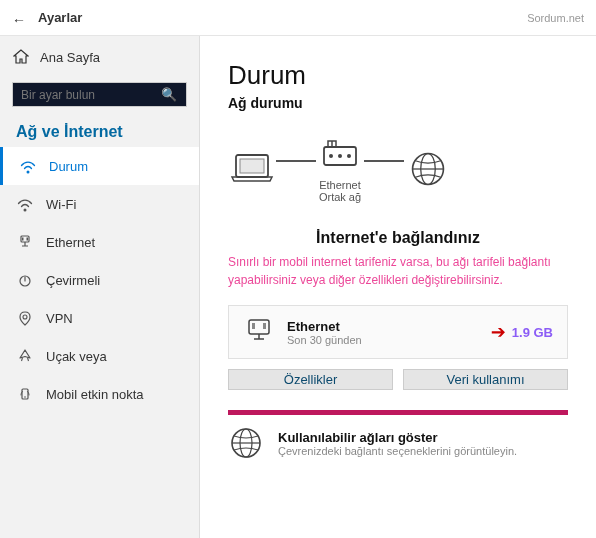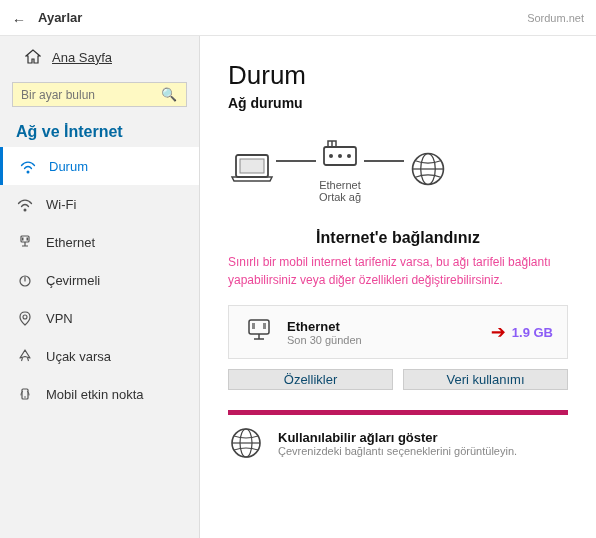--- a/index.html
+++ b/index.html
@@ -48,32 +48,31 @@
       width: 200px;
       background: #f2f2f2;
       display: flex;
       flex-direction: column;
       border-right: 1px solid #ddd;
       flex-shrink: 0;
     }
     .sidebar-home {
       display: flex;
       align-items: center;
-      padding: 12px 24px;
+      padding: 12px 12px;
       cursor: pointer;
       font-size: 13px;
       color: #333;
       gap: 10px;
-      text-decoration: underline;
     }
     .sidebar-search {
       margin: 4px 12px 8px 12px;
       display: flex;
       align-items: center;
-      background: #fef9c3;
+      background: #0f172a;
       border: 1px solid #ccc;
       padding: 4px 8px;
       gap: 6px;
     }
     .sidebar-search input {
       border: none;
       outline: none;
       font-size: 12px;
       color: #888;
       width: 100%;
@@ -325,21 +324,21 @@
       <span class="item-label">VPN</span>
     </div>
     <div class="sidebar-item">
       <span class="sidebar-icon">
         <svg width="18" height="16" viewBox="0 0 18 16" fill="none">
           <path d="M9 2 L14 10 L9 8.5 L4 10 Z" stroke="#555" stroke-width="1.2" fill="none" stroke-linejoin="round"></path>
           <path d="M6.5 9.5 L5.5 13" stroke="#555" stroke-width="1.1"></path>
           <path d="M11.5 9.5 L12.5 13" stroke="#555" stroke-width="1.1"></path>
         </svg>
       </span>
-      <span class="item-label">Uçak varsa</span>
+      <span class="item-label">Uçak veya</span>
     </div>
     <div class="sidebar-item">
       <span class="sidebar-icon">
         <svg width="18" height="16" viewBox="0 0 18 16" fill="none">
           <rect x="6" y="3" width="6" height="10" rx="1" stroke="#555" stroke-width="1.2" fill="none"></rect>
           <circle cx="9" cy="11" r="0.8" fill="#555"></circle>
           <path d="M11.5 5.5C12.5 6.5 13 7.5 13 9" stroke="#555" stroke-width="1" stroke-linecap="round" fill="none"></path>
           <path d="M6.5 5.5C5.5 6.5 5 7.5 5 9" stroke="#555" stroke-width="1" stroke-linecap="round" fill="none"></path>
         </svg>
       </span>

